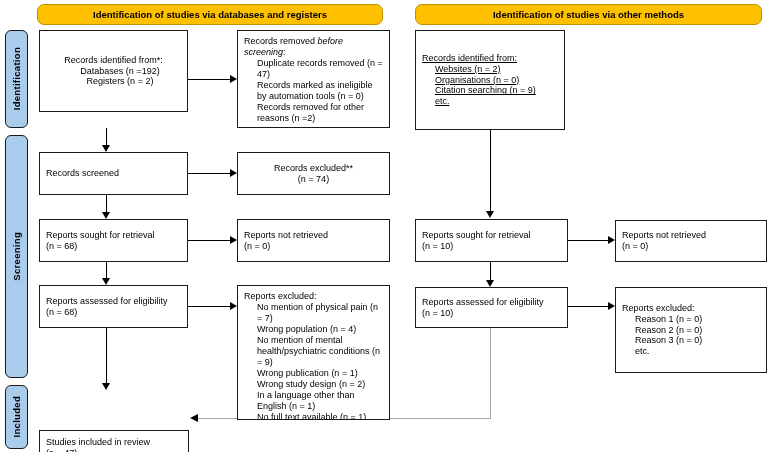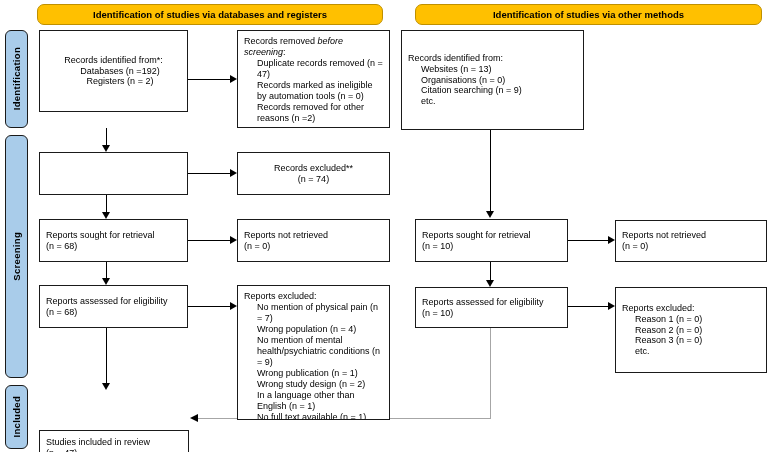--- a/index.html
+++ b/index.html
@@ -52,20 +52,21 @@
     <span>Included</span>
   </div>
 
   <div class="box center" style="left:39px;top:30px;width:149px;height:82px;align-items:center;">
     <div>Records identified from*:</div>
     <div class="indent">Databases (n =192)</div>
     <div class="indent">Registers (n = 2)</div>
   </div>
 
   <div class="box center" style="left:39px;top:152px;width:149px;height:43px;">
+    <div>Records screened</div>
   </div>
 
   <div class="box center" style="left:39px;top:219px;width:149px;height:43px;">
     <div>Reports sought for retrieval</div>
     <div>(n = 68)</div>
   </div>
 
   <div class="box center" style="left:39px;top:285px;width:149px;height:43px;">
     <div>Reports assessed for eligibility</div>
     <div>(n = 68)</div>
@@ -99,23 +100,23 @@
     <div>Reports excluded:</div>
     <div class="indent">No mention of physical pain (n = 7)</div>
     <div class="indent">Wrong population (n = 4)</div>
     <div class="indent">No mention of mental health/psychiatric conditions (n = 9)</div>
     <div class="indent">Wrong publication (n = 1)</div>
     <div class="indent">Wrong study design (n = 2)</div>
     <div class="indent">In a language other than English (n = 1)</div>
     <div class="indent">No full text available (n = 1)</div>
   </div>
 
-  <div class="box center" style="left:401px;top:30px;width:183px;height:100px;">
+  <div class="box center" style="left:415px;top:30px;width:150px;height:100px;text-decoration:underline;">
     <div>Records identified from:</div>
-    <div class="indent">Websites (n = 13)</div>
+    <div class="indent">Websites (n = 2)</div>
     <div class="indent">Organisations (n = 0)</div>
     <div class="indent">Citation searching (n = 9)</div>
     <div class="indent">etc.</div>
   </div>
 
   <div class="box center" style="left:415px;top:219px;width:153px;height:43px;">
     <div>Reports sought for retrieval</div>
     <div>(n = 10)</div>
   </div>
 

